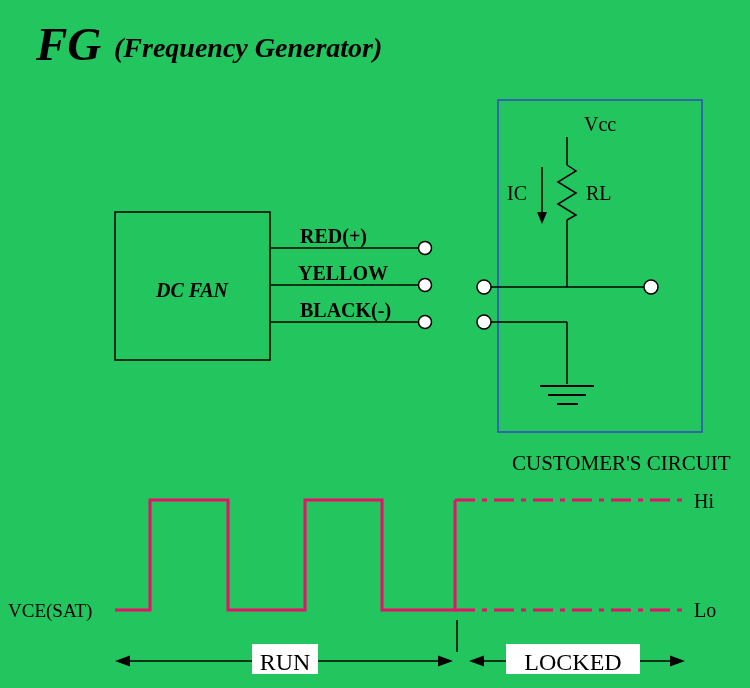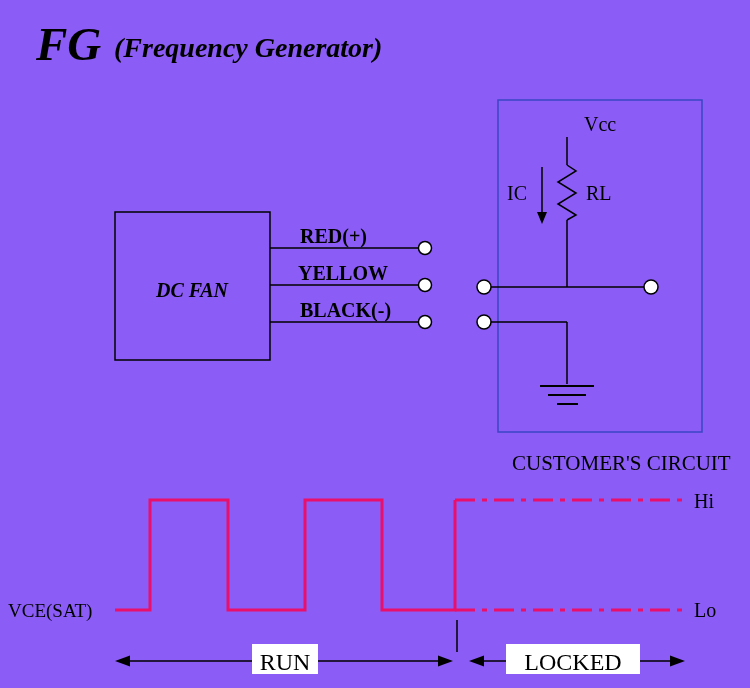--- a/index.html
+++ b/index.html
@@ -4,21 +4,21 @@
 <style>
   html, body {
     margin: 0;
     padding: 0;
     background: #ffffff;
   }
   .page {
     position: relative;
     width: 750px;
     height: 688px;
-    background: #8b5cf6;
+    background: #22c55e;
     overflow: hidden;
   }
   svg { display: block; }
   text {
     font-family: "Liberation Serif", serif;
     fill: #000000;
   }
   .t-title-main {
     font-size: 47px;
     font-weight: bold;

